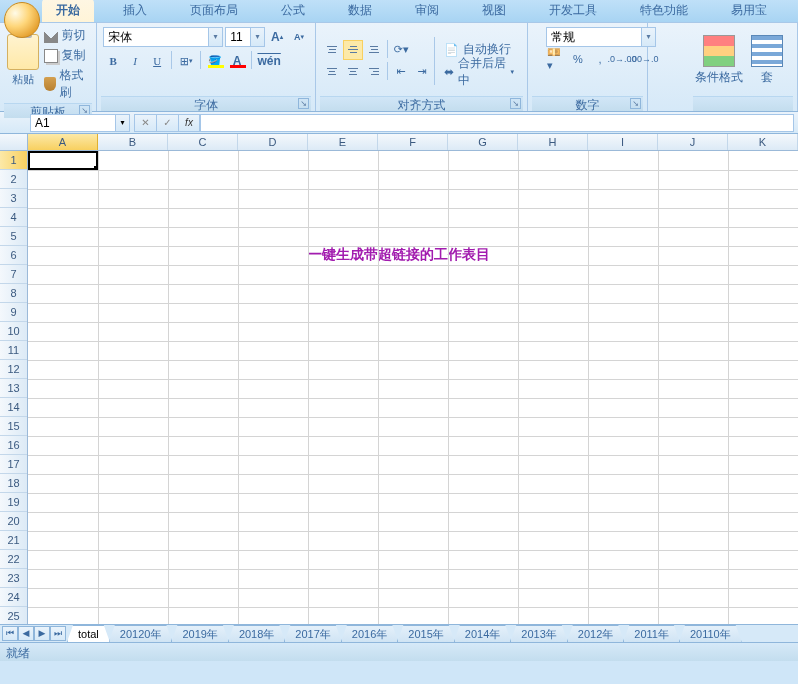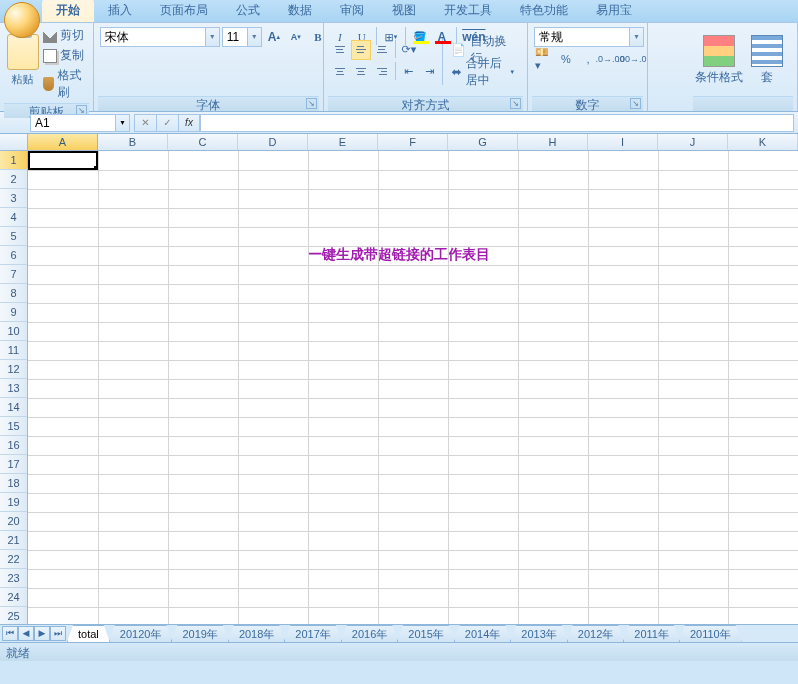--- a/index.html
+++ b/index.html
@@ -1,19 +1,19 @@
 <!DOCTYPE html>
 <html><head>
 <meta charset="utf-8">
 <style>
 *{margin:0;padding:0;box-sizing:border-box;font-family:"Microsoft YaHei",宋体,sans-serif;font-size:12px;}
 body{width:798px;height:684px;background:#cfe6f8;overflow:hidden;}
 
 
-.tabbar{height:22px;background:linear-gradient(#bfe0f8,#a8d4f3);display:flex;align-items:flex-end;padding-left:42px;}
+.tabbar{height:22px;background:linear-gradient(#bfe0f8,#a8d4f3);display:flex;align-items:flex-end;padding-left:42px;gap:15px;}
 .tab{padding:3px 14px 3px 14px;color:#3b6aa0;cursor:default;}
 .tab.active{background:linear-gradient(#fef6e3,#fff4d8);border-radius:4px 4px 0 0;color:#3b6aa0;font-weight:bold;}
 .orb{position:absolute;left:4px;top:2px;width:36px;height:36px;border-radius:50%;background:radial-gradient(circle at 30% 30%,#fffbe8,#fed67a 40%,#e39c2a 80%);border:1px solid #c88a20;z-index:5;}
 
 
 .ribbon{height:90px;background:linear-gradient(#eaf3fb,#d6e9f8);border-top:1px solid #a9c8e8;border-bottom:1px solid #8fb6db;display:flex;}
 .group{border-right:1px solid #a9c8e8;padding:2px 4px 0 4px;display:flex;flex-direction:column;justify-content:space-between;}
 .group-title{height:15px;text-align:center;font-size:11px;color:#3b6aa0;background:linear-gradient(#d1e6f7,#c3ddee);border-top:1px solid #b8d7f0;position:relative;}
 .group-title .launcher{position:absolute;right:2px;top:1px;width:11px;height:11px;border:1px solid #8fb6db;font-size:8px;line-height:9px;text-align:center;color:#5a7ba3;}
 .group-body{flex:1;display:flex;align-items:center;padding:2px;}
@@ -135,21 +135,21 @@
         <div class="clip-item">
             <span class="mini-ico ico-brush"></span>
             <span>格式刷</span>
           </div>
       </div>
     </div>
     <div class="group-title"><span>剪贴板</span><span class="launcher">↘</span></div>
   </div>
 
   <div class="group g-font">
-    <div class="group-body" style="align-items:flex-start;gap:2px;">
+    <div class="group-body" style="flex-direction:column;align-items:flex-start;gap:2px;">
       <div class="font-row">
         <div class="combo font-name">
             <span>宋体</span>
             <span class="dd">▾</span>
           </div>
         <div class="combo font-size">
             <span>11</span>
             <span class="dd">▾</span>
           </div>
         <div class="btn-sm" style="position:relative;">
@@ -235,21 +235,21 @@
             <span>⬌</span>
             <span>合并后居中</span>
             <span style="font-size:7px;">▾</span>
           </div>
       </div>
     </div>
     <div class="group-title"><span>对齐方式</span><span class="launcher">↘</span></div>
   </div>
 
   <div class="group g-num">
-    <div class="group-body" style="flex-direction:column;align-items:flex-start;gap:2px;">
+    <div class="group-body" style="flex-direction:column;align-items:flex-start;gap:2px;margin-left:12px;">
       <div class="combo" style="width:110px;">
           <span>常规</span>
           <span class="dd">▾</span>
         </div>
       <div class="font-row">
         <div class="btn-sm">💴▾</div>
         <div class="btn-sm">%</div>
         <div class="btn-sm">,</div>
         <div class="btn-sm" style="font-size:9px;">.0→.00</div>
         <div class="btn-sm" style="font-size:9px;">.00→.0</div>

